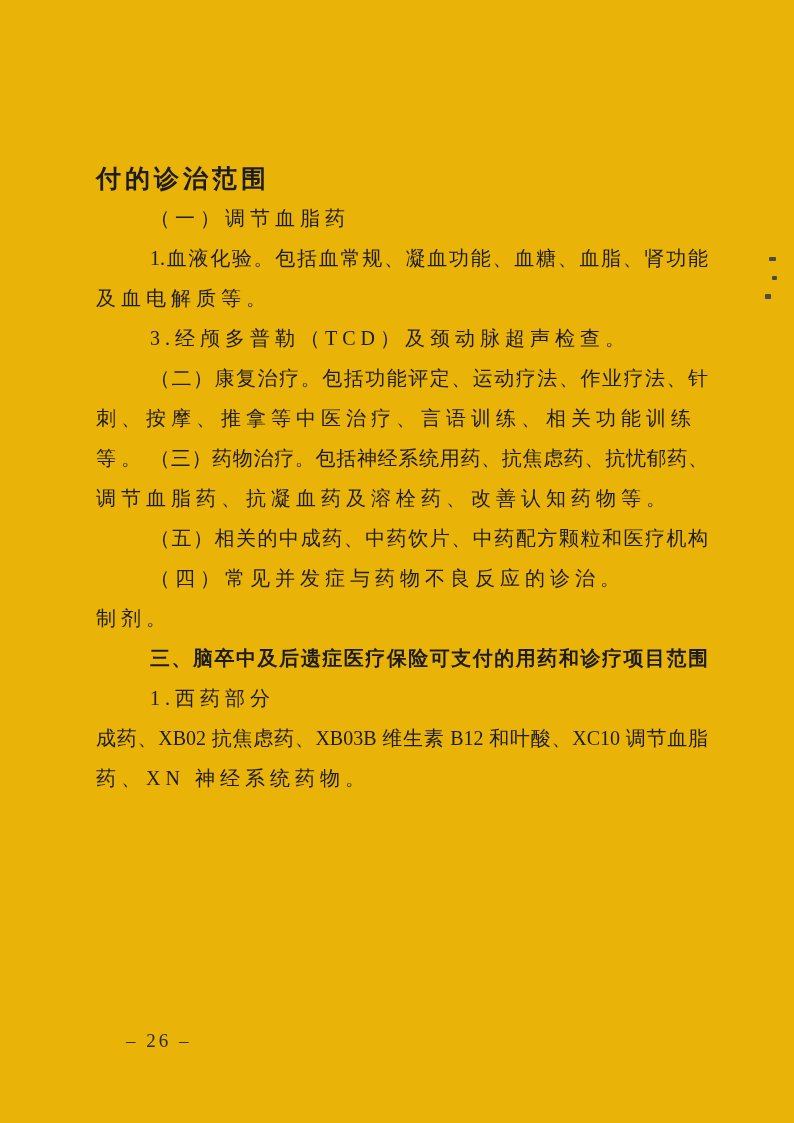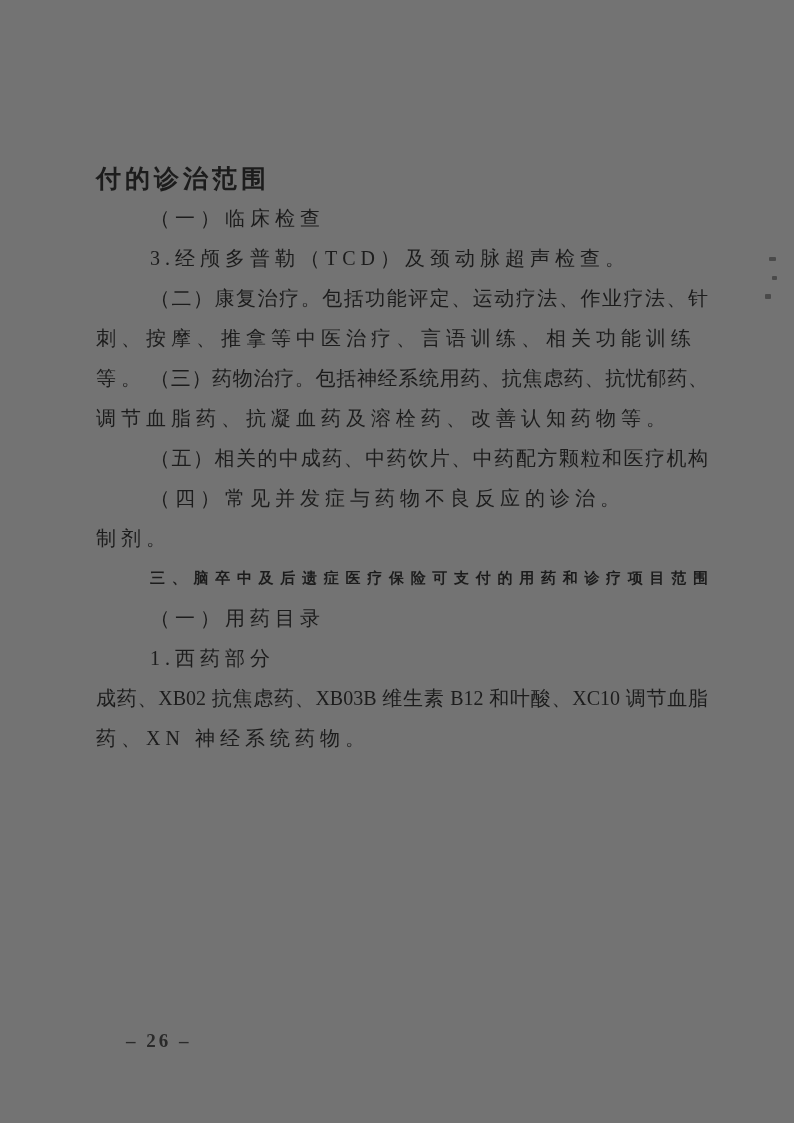--- a/index.html
+++ b/index.html
@@ -5,21 +5,21 @@
   html, body {
     margin: 0;
     padding: 0;
     background: #e8e8e8;
   }
   .page {
     position: relative;
     width: 794px;
     height: 1123px;
     margin: 0 auto;
-    background: #737373;
+    background: #eab308;
     overflow: hidden;
     font-family: "Liberation Serif", "DejaVu Serif", serif;
     color: #1c1c1c;
   }
   .content {
     position: absolute;
     left: 96px;
     top: 158px;
     width: 612px;
   }
@@ -39,58 +39,58 @@
   }
   .line.heading {
     font-family: "Liberation Sans", "DejaVu Sans", sans-serif;
     font-weight: 700;
     font-size: 25px;
     letter-spacing: 4px;
   }
   .line.subheading {
     font-family: "Liberation Sans", "DejaVu Sans", sans-serif;
     font-weight: 700;
-    font-size: 15px;
+    font-size: 20px;
   }
   .footer {
     position: absolute;
     left: 126px;
     top: 1030px;
     font-size: 19px;
     letter-spacing: 3px;
     color: #2a2a2a;
-    font-weight: bold;
   }
   .speck {
     position: absolute;
     background: #4a4a4a;
     border-radius: 1px;
   }
   .speck.s1 { left: 769px; top: 257px; width: 7px; height: 4px; }
   .speck.s2 { left: 772px; top: 276px; width: 5px; height: 4px; }
   .speck.s3 { left: 765px; top: 294px; width: 6px; height: 5px; }
 </style>
 </head>
 <body>
 
 <div class="page">
 
   <div class="content">
       <div class="line heading">付的诊治范围</div>
-      <div class="line body indent">（一）临床检查</div>
+      <div class="line body indent">（一）调节血脂药</div>
+      <div class="line body indent fill">1.血液化验。包括血常规、凝血功能、血糖、血脂、肾功能</div>
+      <div class="line body">及血电解质等。</div>
       <div class="line body indent">3.经颅多普勒（TCD）及颈动脉超声检查。</div>
       <div class="line body indent fill">（二）康复治疗。包括功能评定、运动疗法、作业疗法、针</div>
       <div class="line body">刺、按摩、推拿等中医治疗、言语训练、相关功能训练等。</div>
       <div class="line body indent fill">（三）药物治疗。包括神经系统用药、抗焦虑药、抗忧郁药、</div>
       <div class="line body">调节血脂药、抗凝血药及溶栓药、改善认知药物等。</div>
       <div class="line body indent fill">（五）相关的中成药、中药饮片、中药配方颗粒和医疗机构</div>
       <div class="line body indent">（四）常见并发症与药物不良反应的诊治。</div>
       <div class="line body">制剂。</div>
       <div class="line subheading indent fill">三、脑卒中及后遗症医疗保险可支付的用药和诊疗项目范围</div>
-      <div class="line body indent">（一）用药目录</div>
       <div class="line body indent">1.西药部分</div>
       <div class="line body fill">成药、XB02 抗焦虑药、XB03B 维生素 B12 和叶酸、XC10 调节血脂</div>
       <div class="line body">药、XN 神经系统药物。</div>
     </div>
 
   <div class="footer">– 26 –</div>
 
   <div class="speck s1"></div>
   <div class="speck s2"></div>
   <div class="speck s3"></div>

